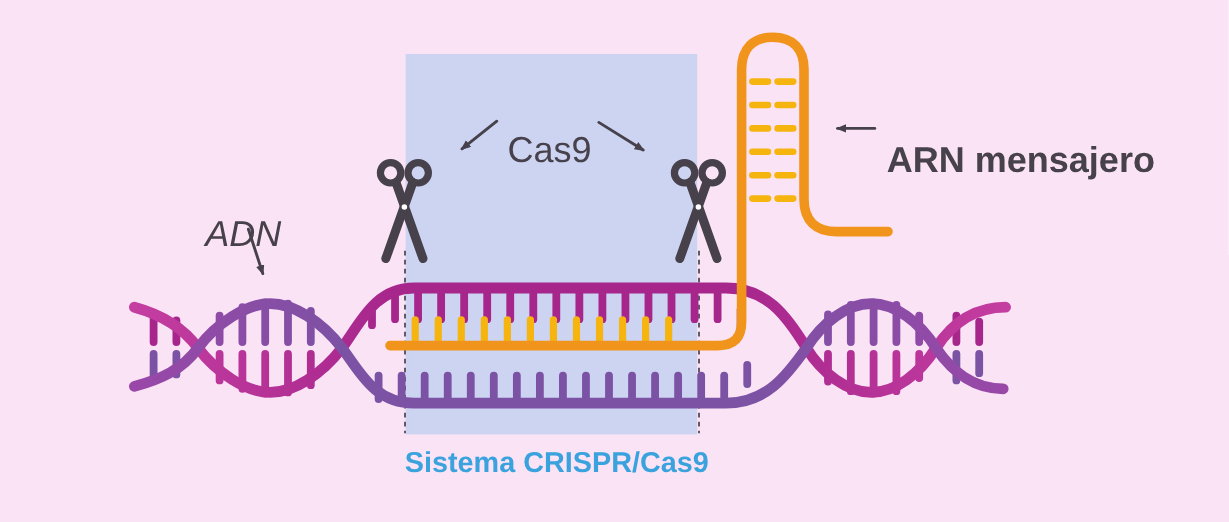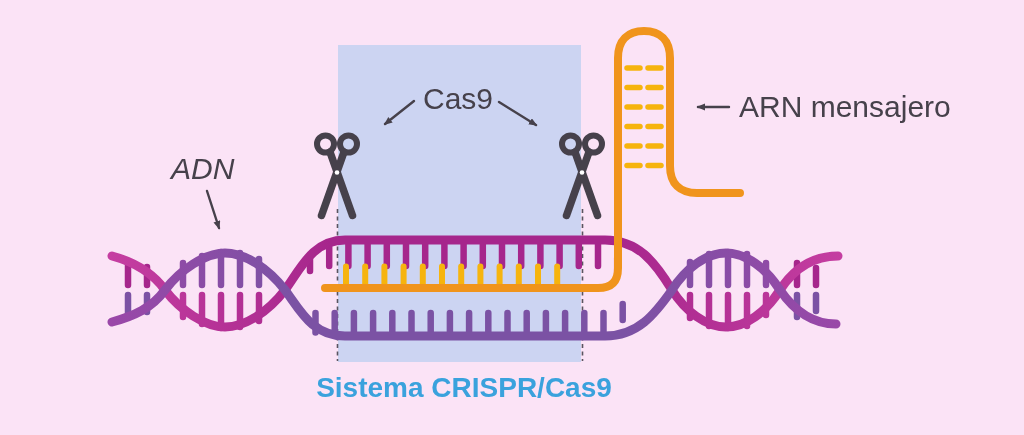--- a/index.html
+++ b/index.html
@@ -15,27 +15,28 @@
     left:338px;top:45px;width:243px;height:317px;
     background:var(--highlight-box,#ccd4f2);
   }
   svg.overlay{position:absolute;left:0;top:0;}
   .label{
     position:absolute;
     color:var(--label-text,#46414b);
     font-size:30px;
     white-space:nowrap;
     line-height:1;
+    margin-top:27px;
   }
   .caption{
     position:absolute;
     left:464px;top:374px;
     transform:translateX(-50%);
     color:var(--caption-text,#3aa2dd);
-    font-size:28px;font-weight:700;
+    font-size:24px;font-weight:700;
     white-space:nowrap;line-height:1;
   }
   .rung{stroke-linecap:round;}
   path,line,circle{fill:none;}
 </style>
 </head>
 <body>
 
 <div class="stage">
 
@@ -199,15 +200,15 @@
     <g style="stroke:var(--label-text,#46414b);stroke-width:2.4;" stroke-linecap="round">
       <line x1="207" y1="191" x2="219" y2="228" marker-end="url(#arrowhead)"></line>
       <line x1="414" y1="101" x2="385" y2="124" marker-end="url(#arrowhead)"></line>
       <line x1="499" y1="102" x2="536" y2="125" marker-end="url(#arrowhead)"></line>
       <line x1="729" y1="107" x2="698" y2="107" marker-end="url(#arrowhead)"></line>
     </g>
   </svg>
 
   <div class="label" style="left:171px;top:154px;font-style:italic;">ADN</div>
   <div class="label" style="left:423px;top:84px;">Cas9</div>
-  <div class="label" style="left:739px;top:92px;">ARN mensajero</div>
+  <div class="label" style="left:739px;top:92px;font-weight:bold;">ARN mensajero</div>
   <div class="caption">Sistema CRISPR/Cas9</div>
 </div>
 
 </body></html>

